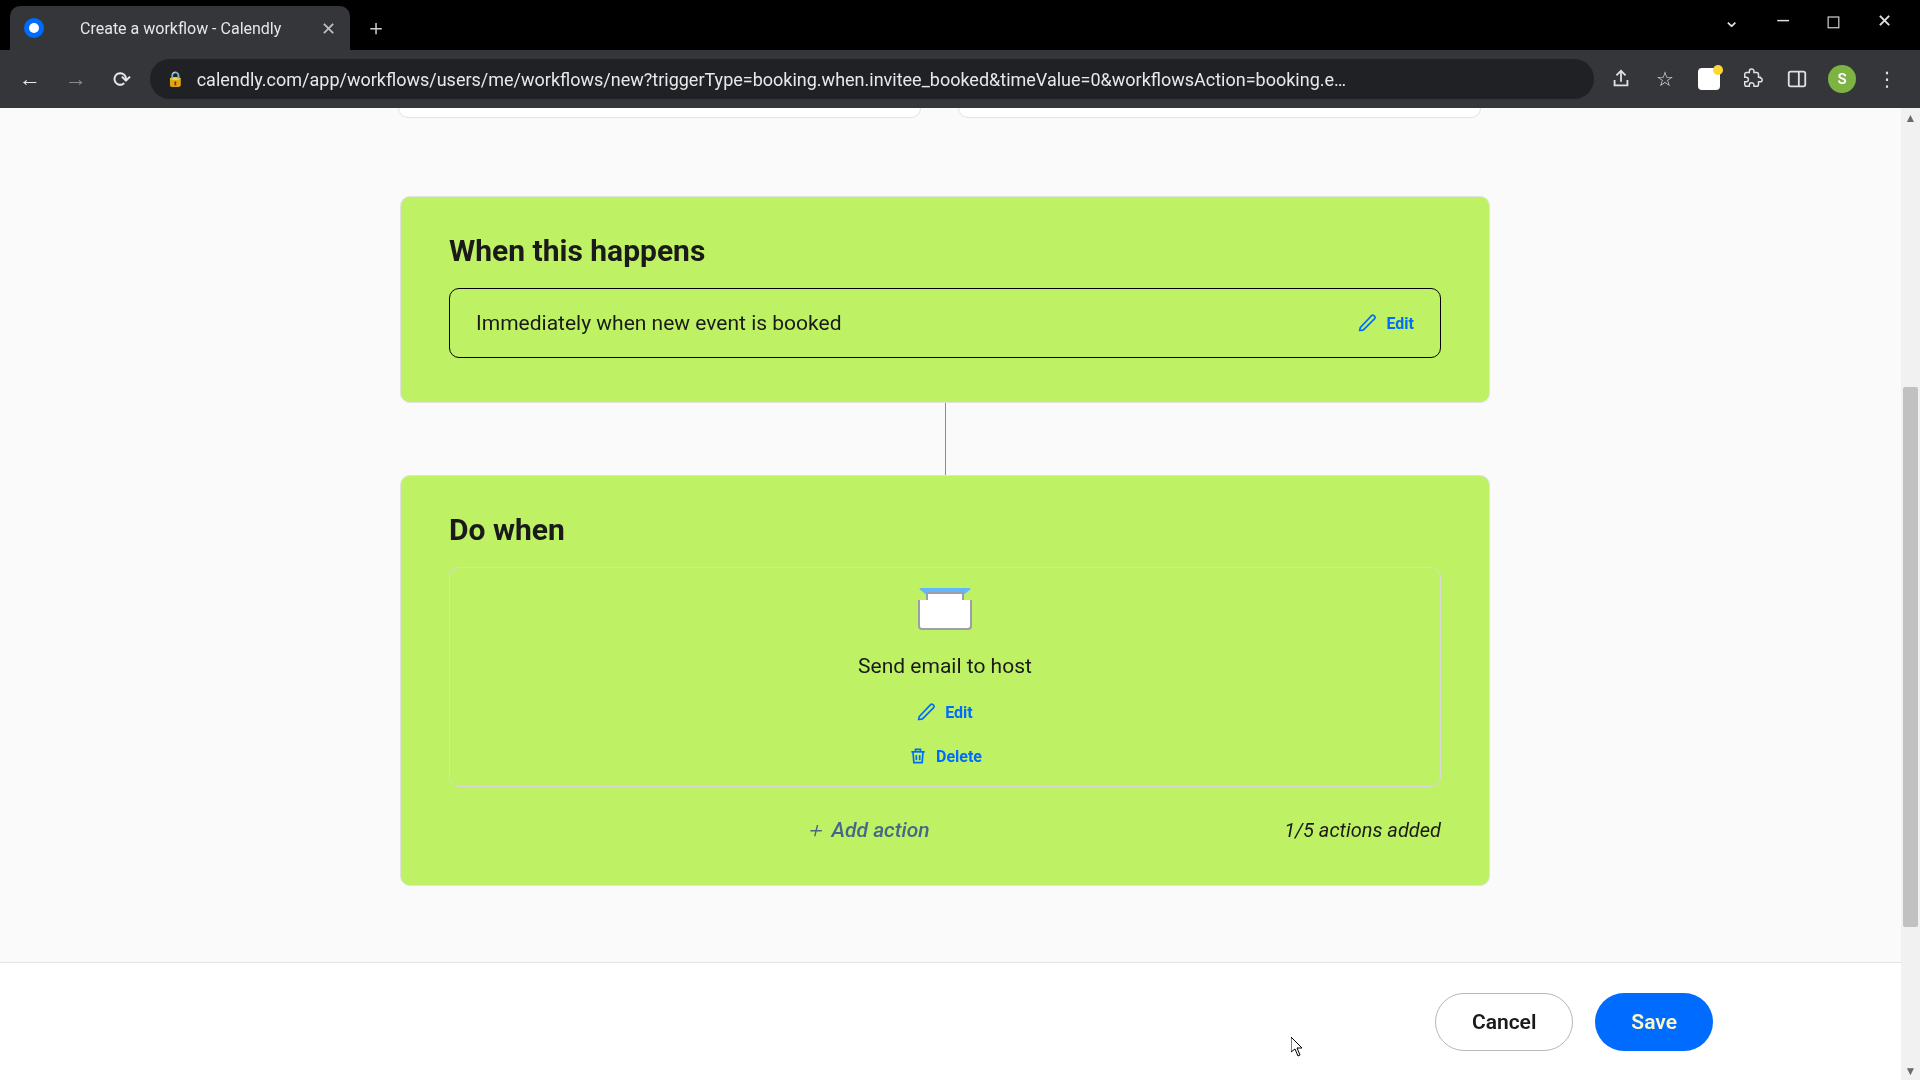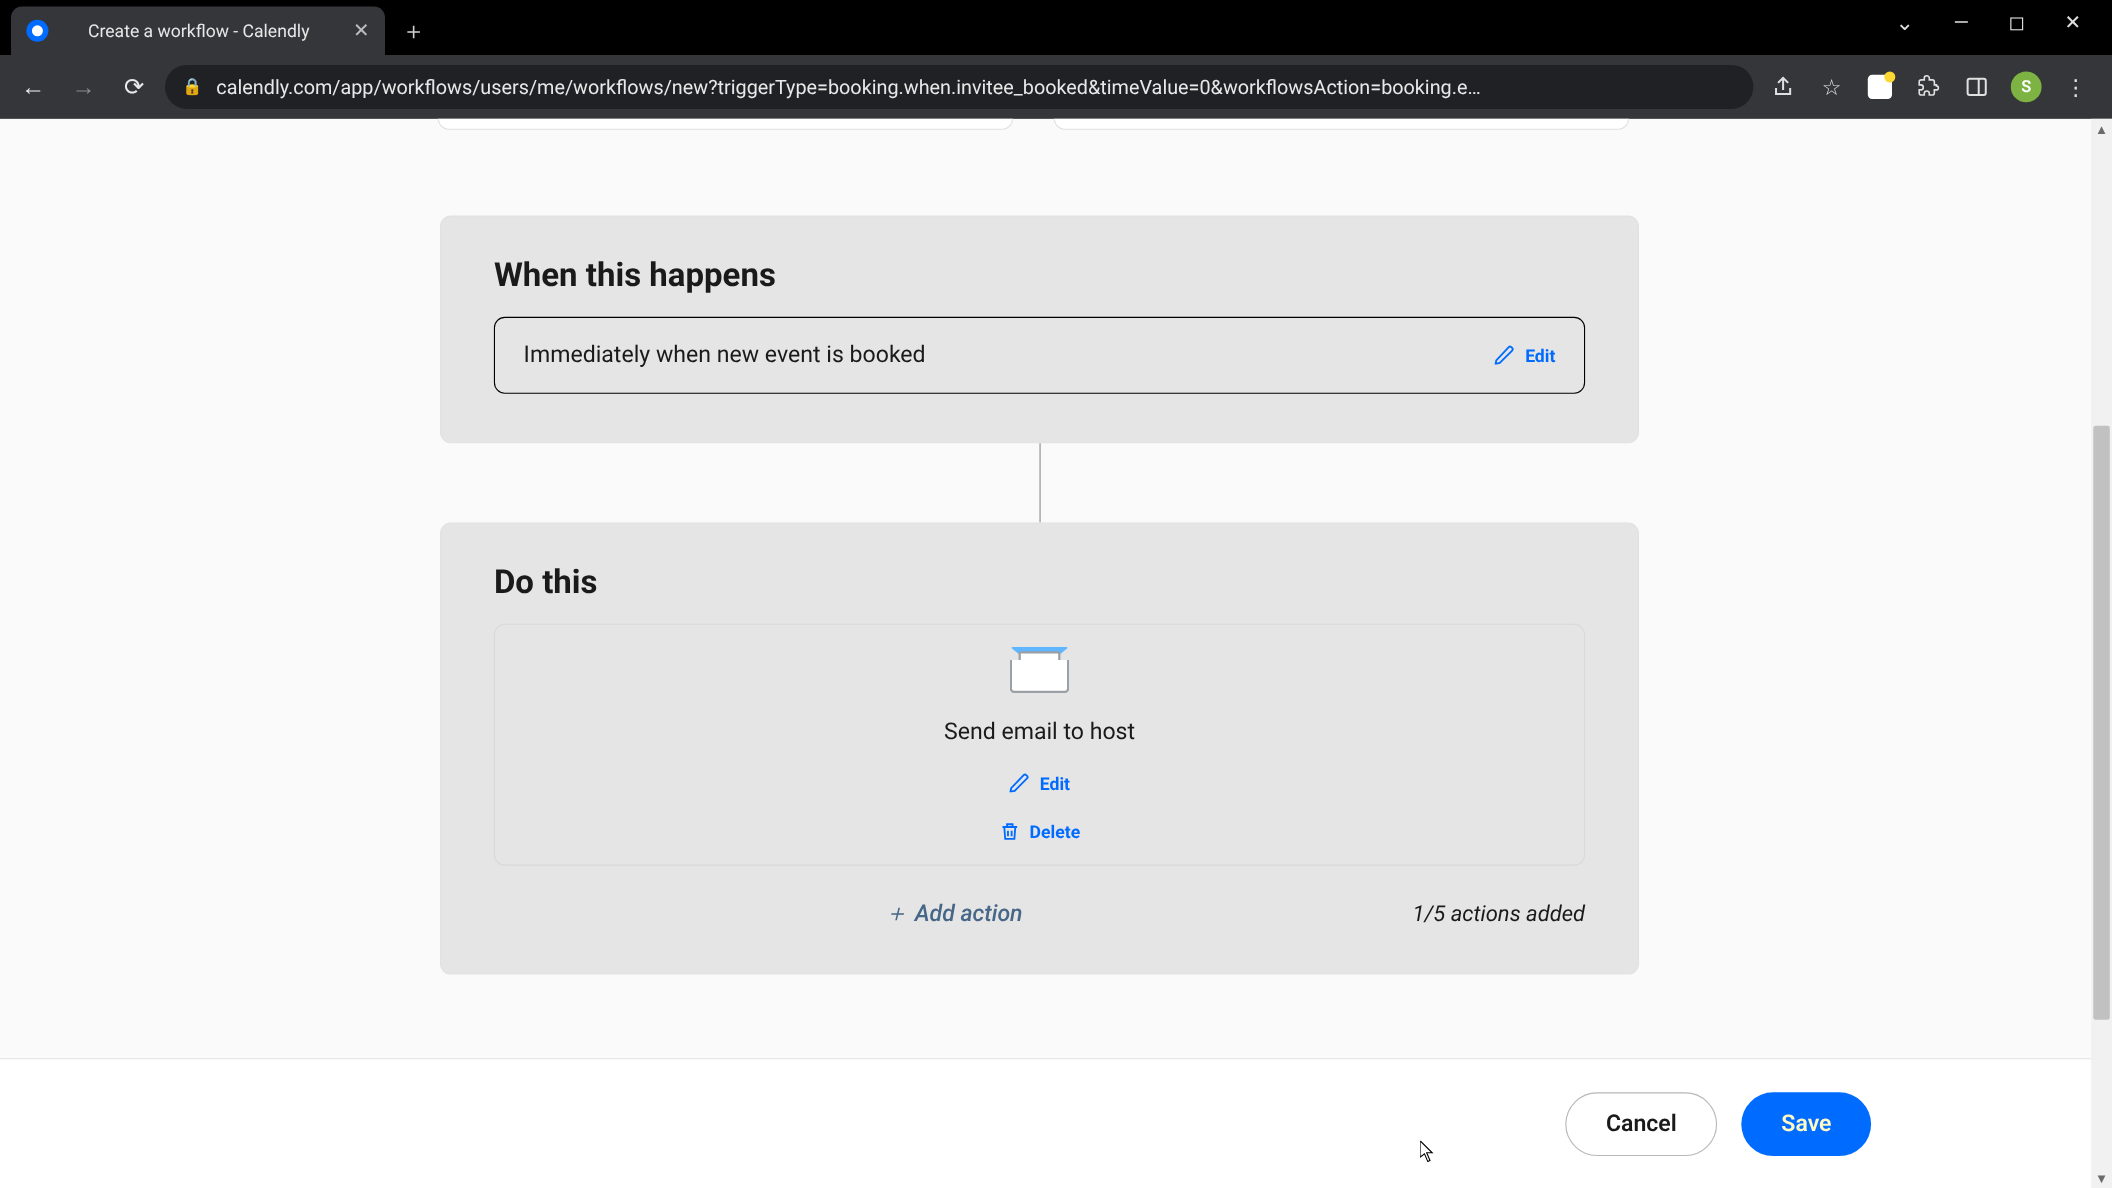--- a/index.html
+++ b/index.html
@@ -90,21 +90,21 @@
 
 .viewport {
   position: absolute;
   left: 0; top: 108px; right: 0; bottom: 0;
   background: #fafafa;
 }
 .page-scroll {
   position: absolute; inset: 0; overflow: hidden;
 }
 .card {
-  background: #e5e5e5;
+  background: #bef264;
   border: 1px solid #e1e1e1;
   border-radius: 10px;
 }
 .ghost-row {
   position: absolute; top: 0; left: 0; right: 0; height: 20px;
   pointer-events: none;
 }
 .ghost {
   position: absolute; top: -20px;
   height: 30px; background: #fff; border: 1px solid #e1e1e1; border-radius: 0 0 10px 10px;
@@ -186,21 +186,21 @@
   display: flex; align-items: center; font-style: italic;
 }
 .add-action {
   flex: 1; text-align: center; color: #476788; font-size: 21px; font-weight: 500; cursor: pointer;
 }
 .add-action .plus { font-size: 22px; margin-right: 6px; }
 .actions-count { color: #1a1a1a; font-size: 20px; }
 
 
 .footer {
-  position: absolute; left: 0; right: 19px; bottom: 0;
+  position: absolute; left: 0; right: 7px; bottom: 0;
   height: 118px; background: #fff; border-top: 1px solid #e3e3e3;
   display: flex; align-items: center; justify-content: flex-end;
   gap: 22px; padding-right: 200px;
 }
 .btn {
   height: 58px; padding: 0 36px; border-radius: 30px;
   font-size: 21px; font-weight: 600; cursor: pointer;
   display: flex; align-items: center; justify-content: center;
 }
 .btn-secondary { background: #fff; border: 1px solid #b8b8b8; color: #1a1a1a; }
@@ -304,21 +304,21 @@
                 <path d="M3 21l3.5-.7L20 6.8a2 2 0 0 0 0-2.8l-.9-.9a2 2 0 0 0-2.8 0L2.7 17.5 2 21z"></path>
               </svg>
             <span>Edit</span>
           </span>
         </div>
       </div>
 
       <div class="connector"></div>
 
       <div class="card action-card">
-        <div class="section-title">Do this</div>
+        <div class="section-title">Do when</div>
 
         <div class="action-inner">
           <span class="envelope">
             <span class="flap"></span>
             <span class="sheet"></span>
             <span class="body"></span>
           </span>
           <span class="action-label">Send email to host</span>
           <span class="link-btn">
             <svg viewBox="0 0 24 24" fill="none" stroke="#006bff" stroke-width="2">

